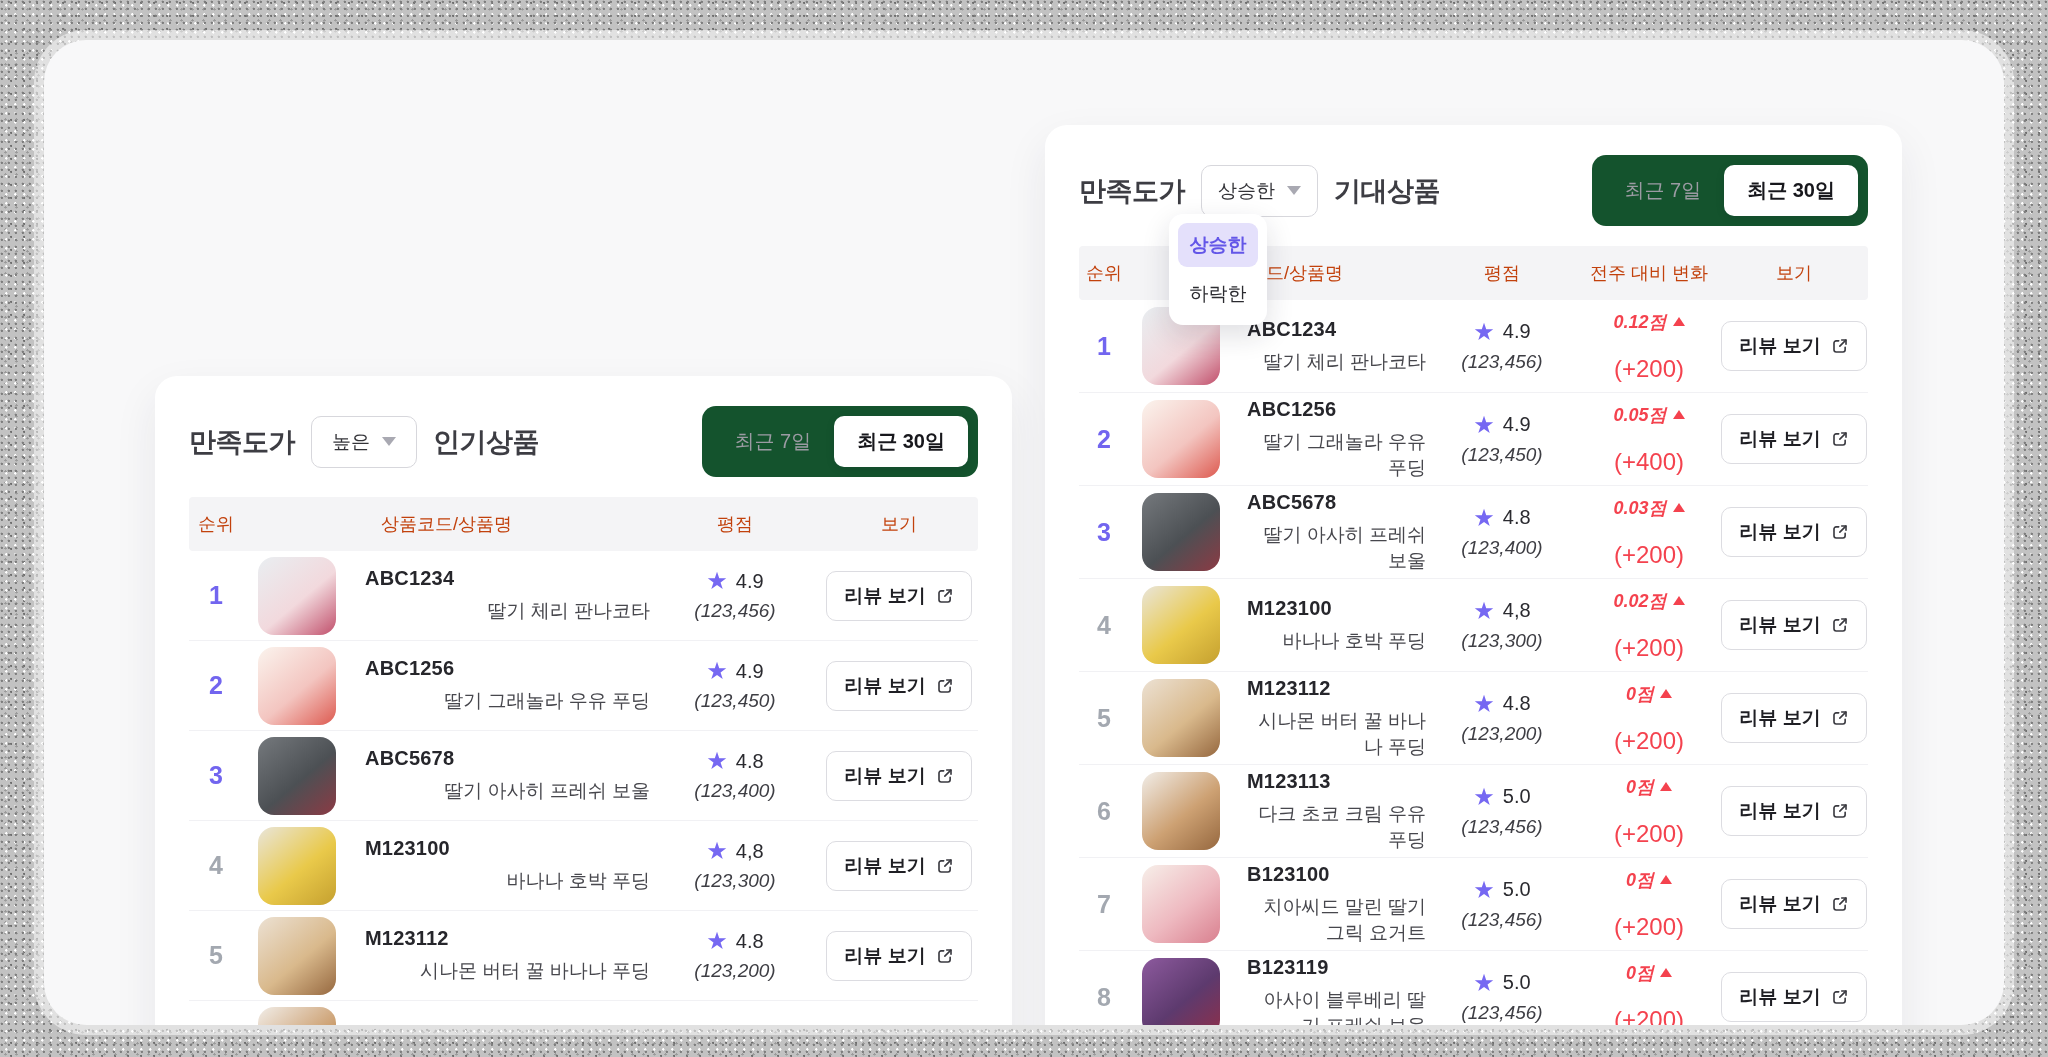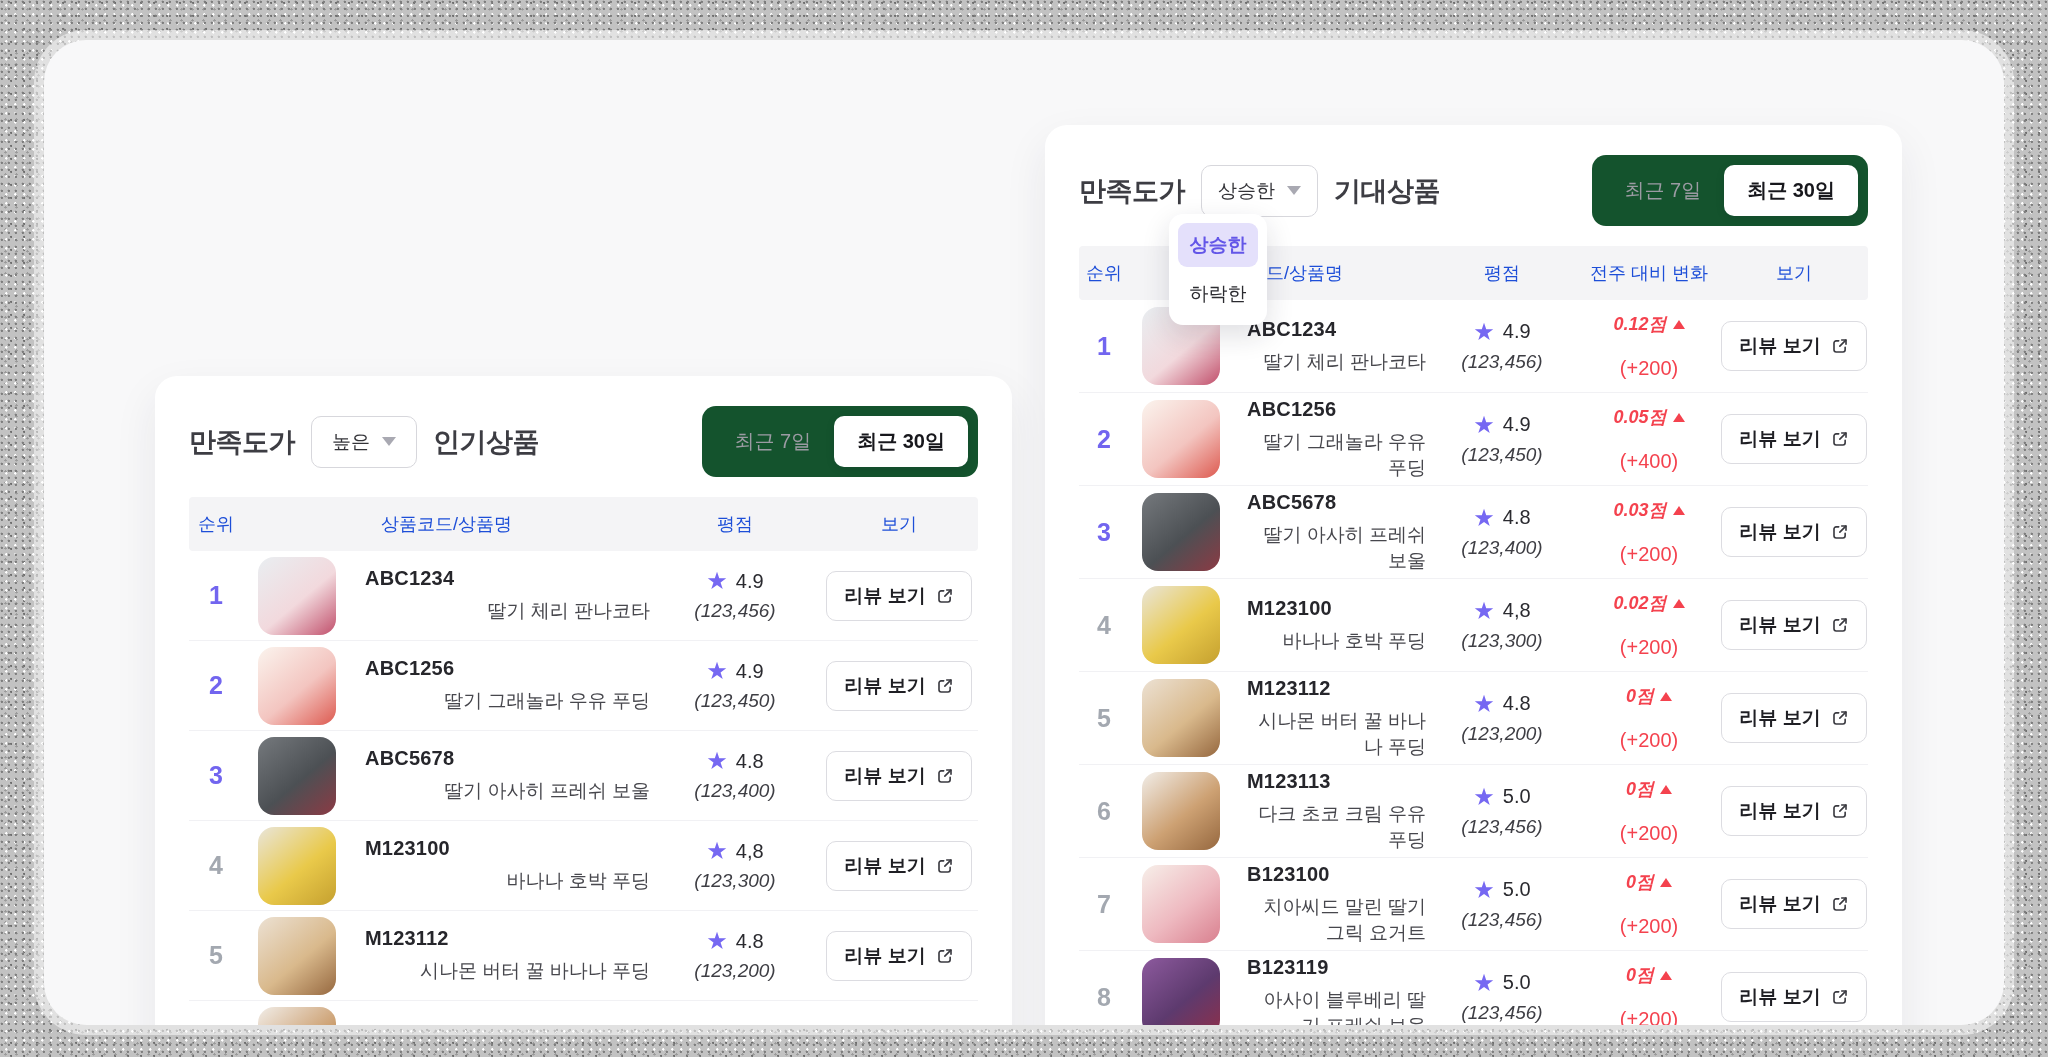--- a/index.html
+++ b/index.html
@@ -48,21 +48,21 @@
     border-right:7px solid transparent; border-top:9px solid #a9a9b2; }
 
   .tabs{ display:flex; align-items:flex-end; background:#14532d; border-radius:14px; padding:10px; }
   .tab{ border:0; background:transparent; font-family:inherit;
     font-size:20px; color:#9b9ba3; padding:12px 23px; border-radius:10px; cursor:pointer; }
   .tab.active{ background:#fff; color:#17171c; font-weight:800;
     box-shadow:0 2px 8px rgba(20,20,40,.12); }
 
   
   .thead{ background:#f4f4f6; height:54px; border-radius:4px; }
-  .th{ font-size:18px; color:#1d4ed8; }
+  .th{ font-size:18px; color:#c2410c; }
   .cols-left{ display:grid; grid-template-columns:54px 108px 1fr 170px 158px; align-items:center; }
   .cols-right{ display:grid; grid-template-columns:50px 104px 1fr 152px 142px 148px; align-items:center; }
   .rank-h{ text-align:center; }
   .name-h{ grid-column:2/4; text-align:center; }
   .center{ text-align:center; }
 
   .trow{ border-bottom:1px solid #f1f1f4; }
   #left-rows .trow{ height:90px; }
   #right-rows .trow{ height:93px; }
   .rank{ text-align:center; font-size:25px; font-weight:700; color:#a3a8b0; }
@@ -75,21 +75,21 @@
   .rating{ text-align:center; }
   .rline{ display:flex; align-items:center; justify-content:center; gap:8px; }
   .star{ color:#7668f2; font-size:24px; line-height:1; }
   .rval{ font-size:20px; color:#2a2a2f; }
   .rcount{ margin-top:7px; font-size:19px; color:#3e3e44;font-style:italic; }
   .change{ text-align:center; color:#f4424e; }
   .chline{ display:flex; align-items:center; justify-content:center; gap:6px;
     font-size:18px; font-weight:600;font-style:italic; }
   .up{ width:0; height:0; border-left:6px solid transparent; border-right:6px solid transparent;
     border-bottom:9px solid #f4424e; }
-  .chsub{ margin-top:21px; font-size:20px; font-weight:400; }
+  .chsub{ margin-top:21px; font-size:24px; font-weight:400; }
   .action{ display:flex; justify-content:center; }
   .review-btn{
     display:inline-flex; align-items:center; gap:10px;
     background:#fff; border:1.5px solid #dcdce1; border-radius:10px;
     padding:0 17px; height:50px; cursor:pointer; font-family:inherit;
     font-size:19px; font-weight:800; color:#1f1f24;
   }
   .ext{ stroke:#3a3a40; fill:none; stroke-width:1.9; stroke-linecap:round; stroke-linejoin:round; }
 
   

